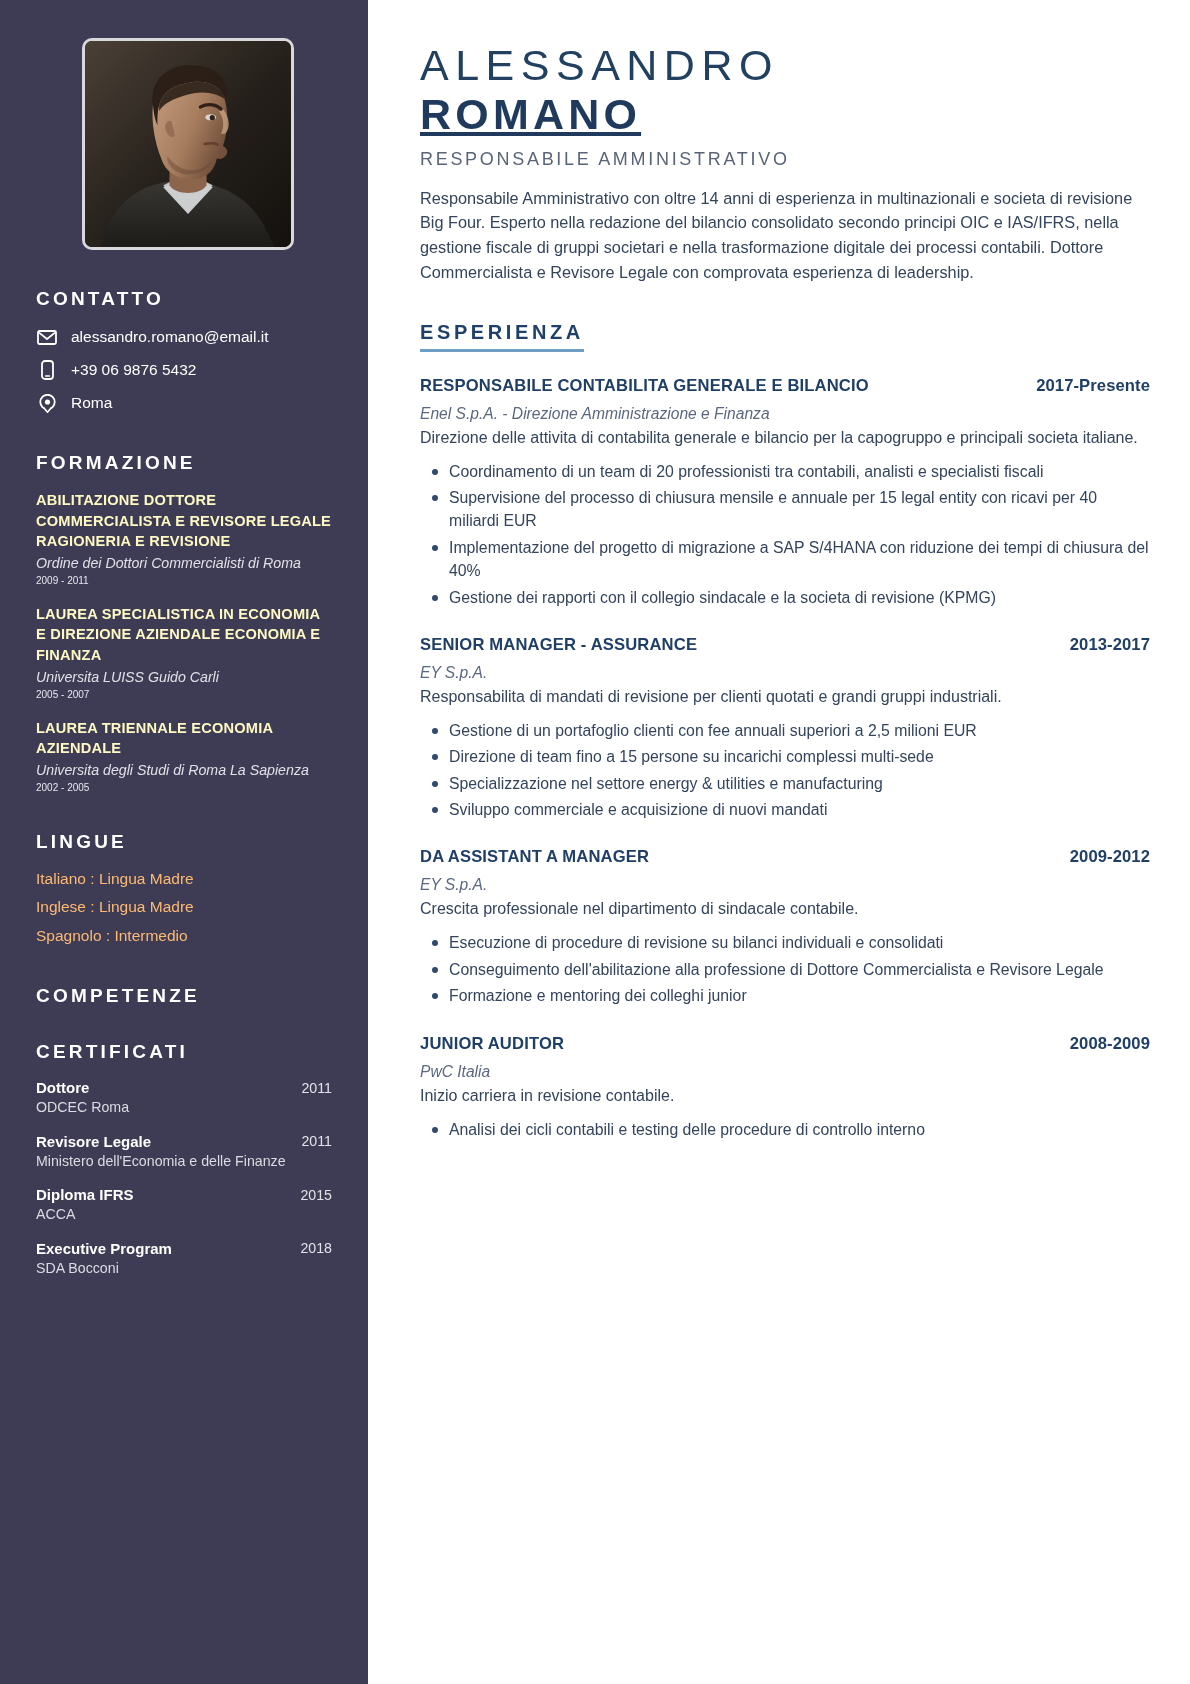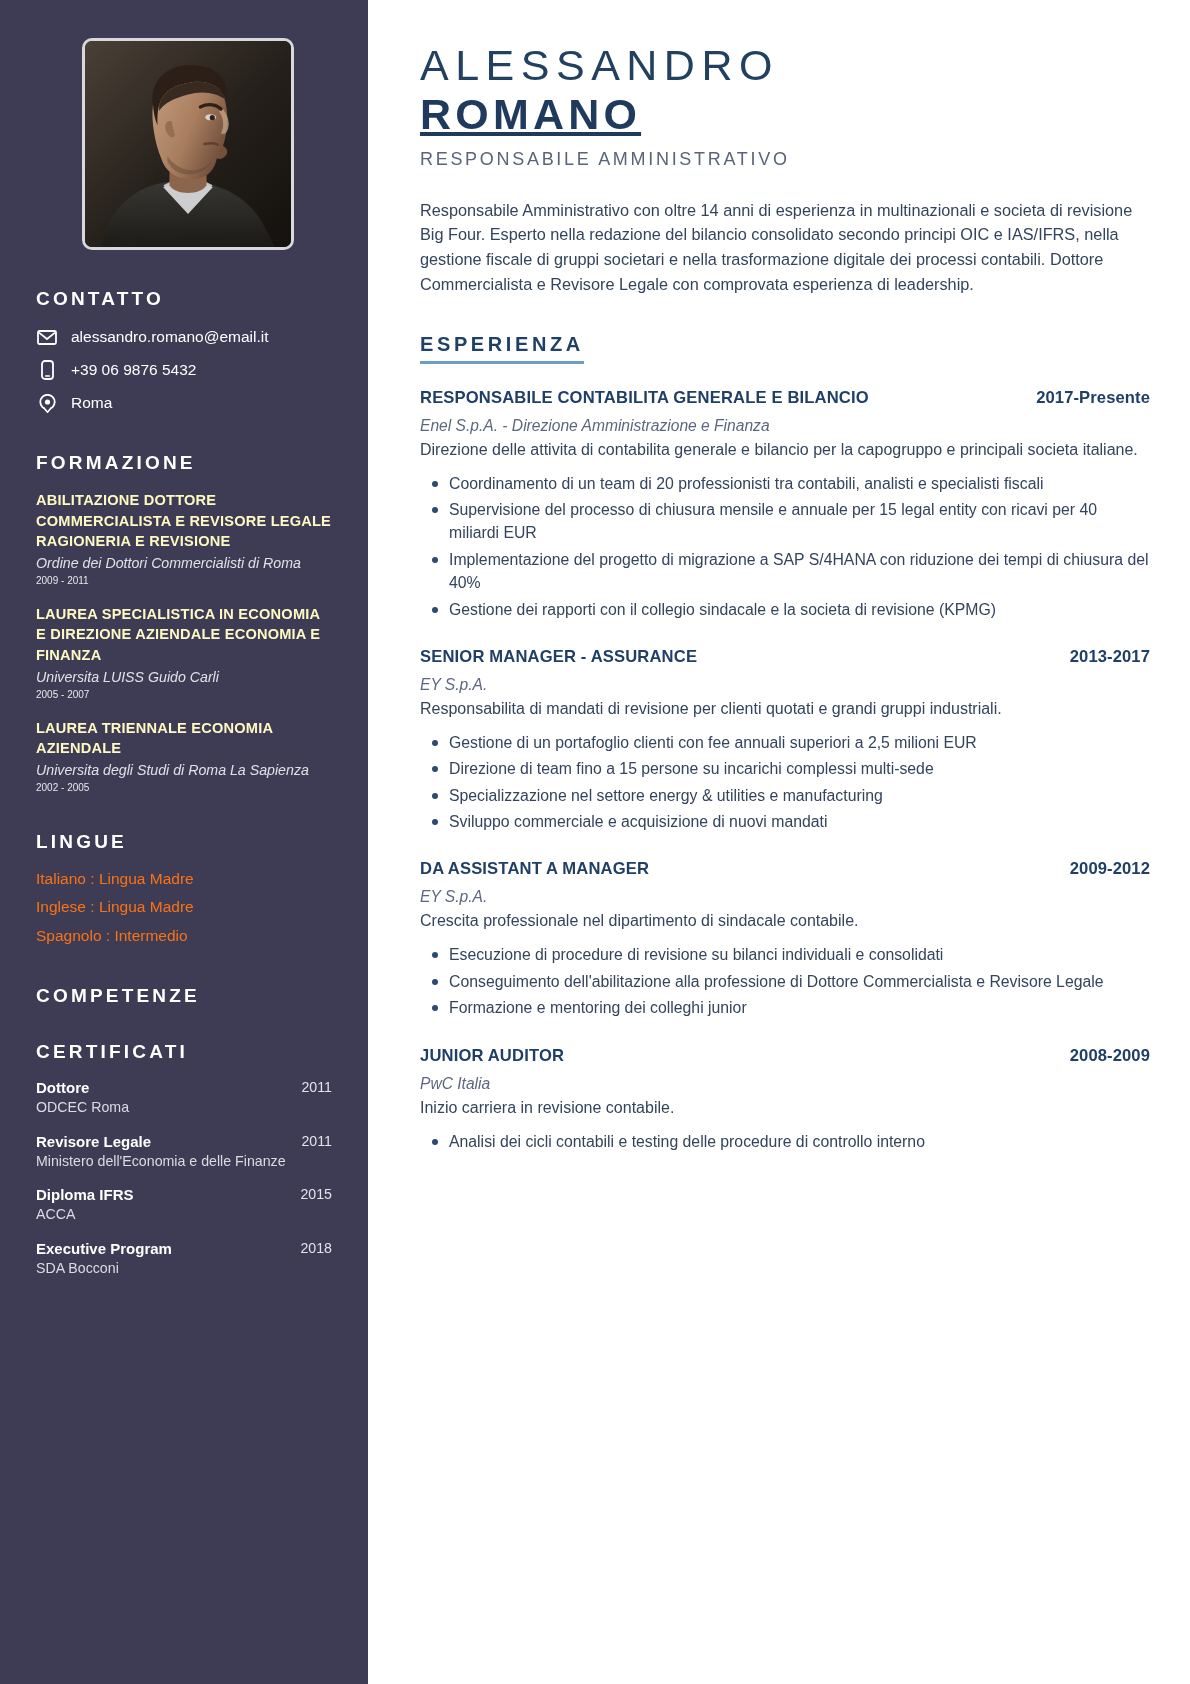--- a/index.html
+++ b/index.html
@@ -88,30 +88,30 @@
     margin-top: 1px;
   }
   .edu-dates {
     font-size: 10px;
     color: #e8e7ee;
     margin-top: 1px;
   }
 
   .lang-row {
     font-size: 15.5px;
-    color: #f97316;
+    color: #fdba74;
     margin-bottom: 8px;
     line-height: 1.35;
   }
 
   .cert-item { margin-bottom: 16px; }
   .cert-line {
     display: flex;
     justify-content: space-between;
-    align-items: flex-start;
+    align-items: center;
     gap: 10px;
   }
   .cert-name {
     font-size: 15px;
     font-weight: bold;
     color: #ffffff;
   }
   .cert-year {
     font-size: 14.2px;
     color: #e3e2e9;
@@ -148,21 +148,21 @@
     margin: 2px 0 0 0;
     text-decoration: underline;
   }
   .job-subtitle {
     font-size: 18px;
     letter-spacing: 2.7px;
     color: #5a6478;
     margin: 10px 0 0 0;
   }
   .summary {
-    margin: 28px 0 0 0;
+    margin: 16px 0 0 0;
     font-size: 16.3px;
     line-height: 1.52;
     color: #33445c;
   }
 
   .section-head {
     font-size: 20px;
     font-weight: bold;
     letter-spacing: 3.6px;
     color: #1f4068;

